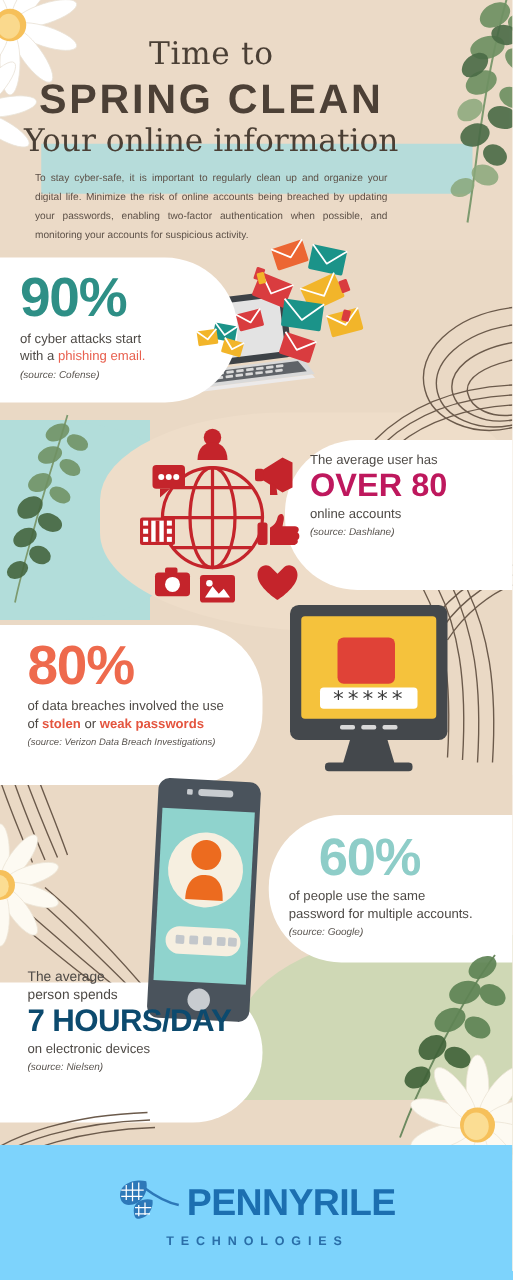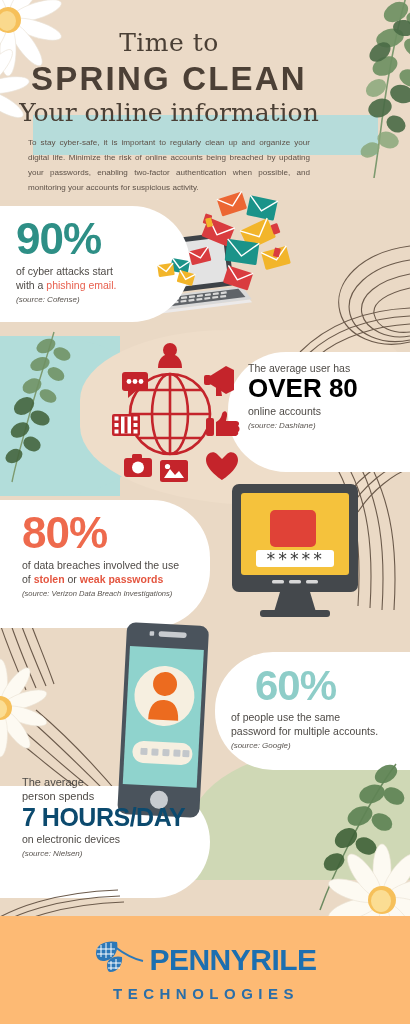--- a/index.html
+++ b/index.html
@@ -141,54 +141,54 @@
   .lead { font-size: 10.5px; color: #4e4a46; line-height: 1.35; }
   .src  { font-size: 8px; font-style: italic; color: #5a5550; margin-top: 3px; }
 
   .s90 { left: 16px; top: 218px; }
   .s90 .big { font-size: 44px; color: #2e8f86; }
   .s90 .lead { margin-top: 4px; }
   .c-phish { color: #e8604f; }
 
   .s80a { left: 248px; top: 362px; }
   .s80a .pre { font-size: 10.5px; color: #4e4a46; }
-  .s80a .big { font-size: 26px; color: #000000; letter-spacing: 0px; margin-top: 2px; }
+  .s80a .big { font-size: 26px; color: #be185d; letter-spacing: 0px; margin-top: 2px; }
   .s80a .lead { margin-top: 3px; }
 
   .s80 { left: 22px; top: 512px; }
   .s80 .big { font-size: 44px; color: #ee6a4d; }
   .s80 .lead { margin-top: 4px; }
   .c-stolen { color: #e4553f; font-weight: bold; }
   .s80 .src { font-size: 7.6px; }
 
   .s60 { left: 231px; top: 666px; }
   .s60 .big { font-size: 42px; color: #8ecdc8; margin-left: 24px; }
   .s60 .lead { margin-top: 4px; }
 
   .s7h { left: 22px; top: 776px; }
   .s7h .pre { font-size: 11px; color: #4e4a46; line-height: 1.25; }
   .s7h .big { font-size: 25px; color: #0c4a6e; letter-spacing: -0.5px; margin-top: 2px; }
   .s7h .lead { margin-top: 3px; }
 
   
   .footer {
     position: absolute; left: 0; top: 916px; width: 410px; height: 108px;
-    background: #fdba74; z-index: 12;
+    background: #7dd3fc; z-index: 12;
     display: flex; align-items: center; justify-content: center;
   }
   .logo-wrap { display: flex; align-items: center; gap: 4px; }
   .logo-word {
     font-family: "Liberation Sans", sans-serif;
     font-weight: bold; font-size: 30px;
     color: #1c6fb0; letter-spacing: -0.5px;
     line-height: 1;
   }
   .logo-sub {
     font-family: "Liberation Sans", sans-serif;
-    font-weight: bold; font-size: 15px;
+    font-weight: bold; font-size: 10px;
     color: #2a6ea8; letter-spacing: 5.5px;
     text-align: center; margin-top: 4px; margin-left: 2px;
   }
 
   
   .deco { position: absolute; }
   svg { display: block; overflow: visible; }
 </style>
 </head>
 <body>

